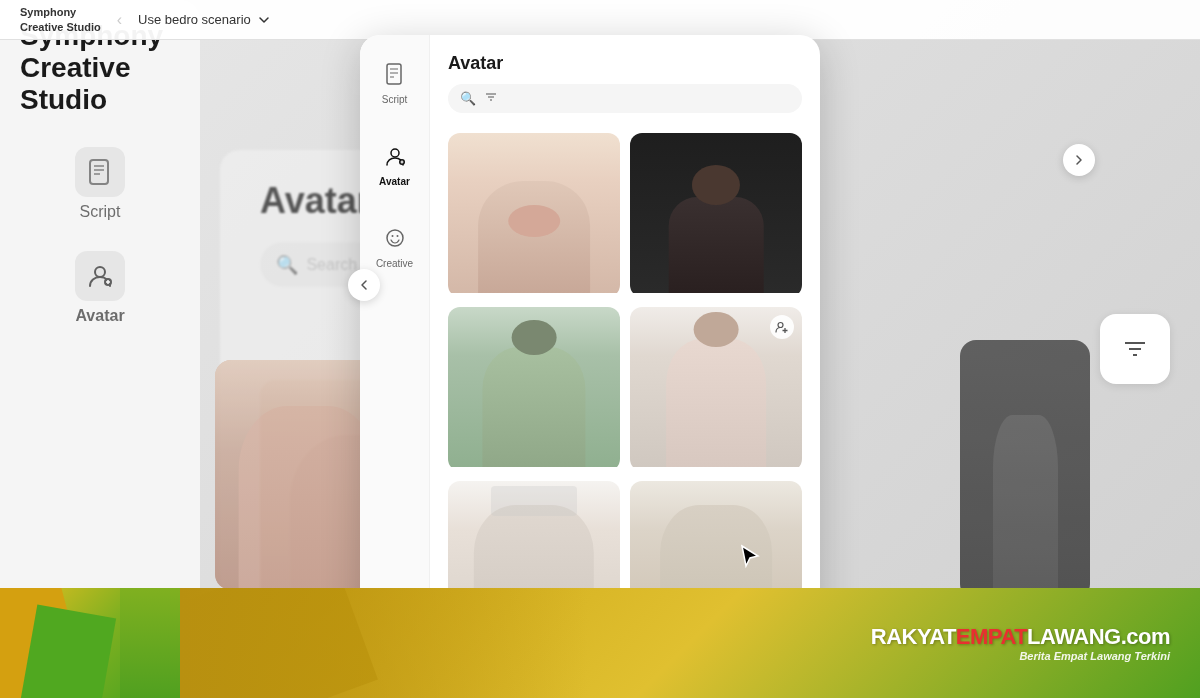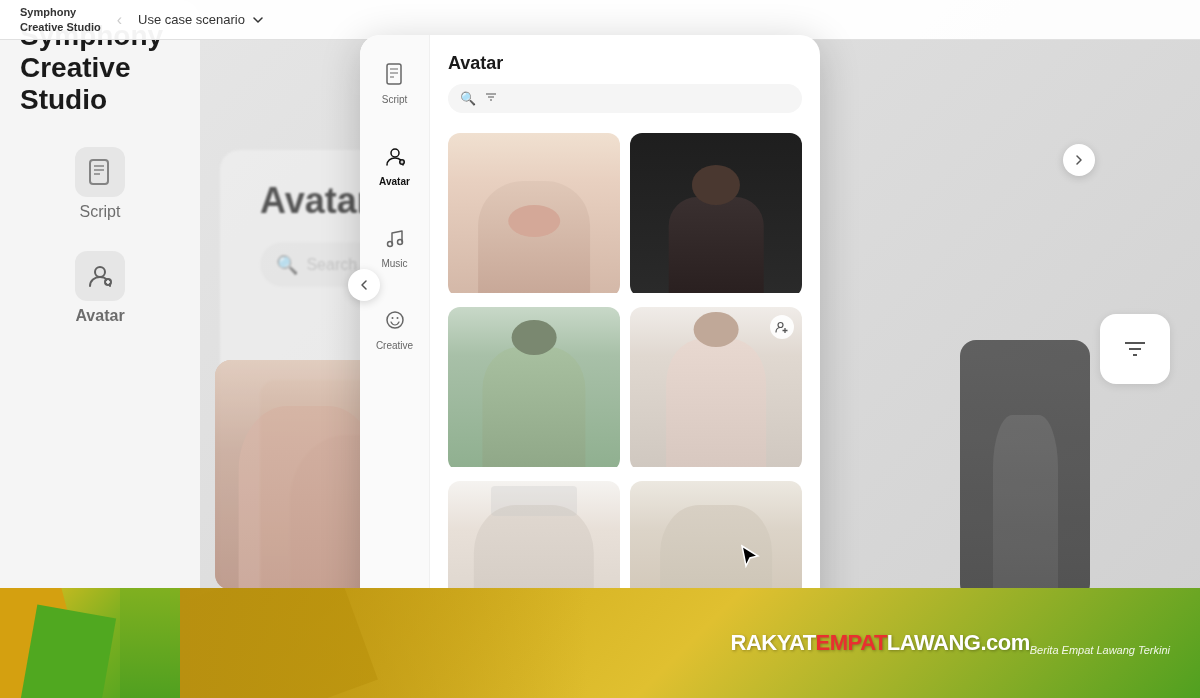--- a/index.html
+++ b/index.html
@@ -433,37 +433,38 @@
       left: -20px;
       bottom: -20px;
       width: 200px;
       height: 140px;
       background: rgba(180, 140, 0, 0.5);
       transform: rotate(-20deg);
     }
 
     .ad-brand {
       display: flex;
-      flex-direction: row;
+      flex-direction: column;
       align-items: flex-end;
       z-index: 1;
     }
 
     .ad-brand-name {
       font-size: 22px;
       font-weight: 800;
       color: white;
       text-shadow: 1px 1px 3px rgba(0,0,0,0.3);
       letter-spacing: -0.5px;
     }
 
     .ad-brand-sub {
       font-size: 11px;
       color: rgba(255,255,255,0.9);
       font-style: italic;
+      font-weight: bold;
     }
 
     
     .cursor {
       position: absolute;
       z-index: 50;
       pointer-events: none;
     }
 
     
@@ -566,21 +567,21 @@
   </svg>
 </div>
 
 <div class="top-bar">
   <div class="top-bar-logo">
     <span>Symphony</span><br>
     <span>Creative Studio</span>
   </div>
   <span class="top-bar-divider">‹</span>
   <div class="top-bar-nav">
-    <span>Use case scenario</span>
+    <span>Use bedro scenario</span>
     <svg viewBox="0 0 14 14" fill="none">
       <path d="M3 5l4 4 4-4" stroke="#333" stroke-width="1.5" stroke-linecap="round" stroke-linejoin="round"></path>
     </svg>
   </div>
 </div>
 
 <div class="nav-chevron nav-chevron-left">
   <svg width="14" height="14" viewBox="0 0 14 14" fill="none">
     <path d="M9 3L5 7l4 4" stroke="#555" stroke-width="1.5" stroke-linecap="round" stroke-linejoin="round"></path>
   </svg>
@@ -614,30 +615,20 @@
           <circle cx="11" cy="8" r="4" stroke="#111" stroke-width="1.5" fill="none"></circle>
           <path d="M3 20c0-4.4 3.6-7 8-7s8 2.6 8 7" stroke="#111" stroke-width="1.5" fill="none" stroke-linecap="round"></path>
           <circle cx="18" cy="17" r="3" fill="#111"></circle>
           <line x1="16.5" y1="17" x2="19.5" y2="17" stroke="white" stroke-width="1.2"></line>
           <line x1="18" y1="15.5" x2="18" y2="18.5" stroke="white" stroke-width="1.2"></line>
         </svg>
       </div>
       <div class="modal-nav-label" style="color:#111;font-weight:700;">Avatar</div>
     </div>
 
-    <div class="modal-nav-item">
-      <div class="modal-nav-icon">
-        <svg width="22" height="22" viewBox="0 0 22 22" fill="none">
-          <path d="M8 17V6l10-2v11" stroke="#666" stroke-width="1.5" stroke-linecap="round" stroke-linejoin="round"></path>
-          <circle cx="6" cy="17" r="2.5" stroke="#666" stroke-width="1.5" fill="none"></circle>
-          <circle cx="16" cy="15" r="2.5" stroke="#666" stroke-width="1.5" fill="none"></circle>
-        </svg>
-      </div>
-      <div class="modal-nav-label">Music</div>
-    </div>
 
 
     <div class="modal-nav-item">
       <div class="modal-nav-icon">
         <svg width="22" height="22" viewBox="0 0 22 22" fill="none">
           <circle cx="11" cy="11" r="8" stroke="#666" stroke-width="1.5" fill="none"></circle>
           <path d="M7 13c0 0 1.5 3 4 3s4-3 4-3" stroke="#666" stroke-width="1.2" fill="none" stroke-linecap="round"></path>
           <circle cx="8.5" cy="9" r="1" fill="#666"></circle>
           <circle cx="13.5" cy="9" r="1" fill="#666"></circle>
         </svg>

